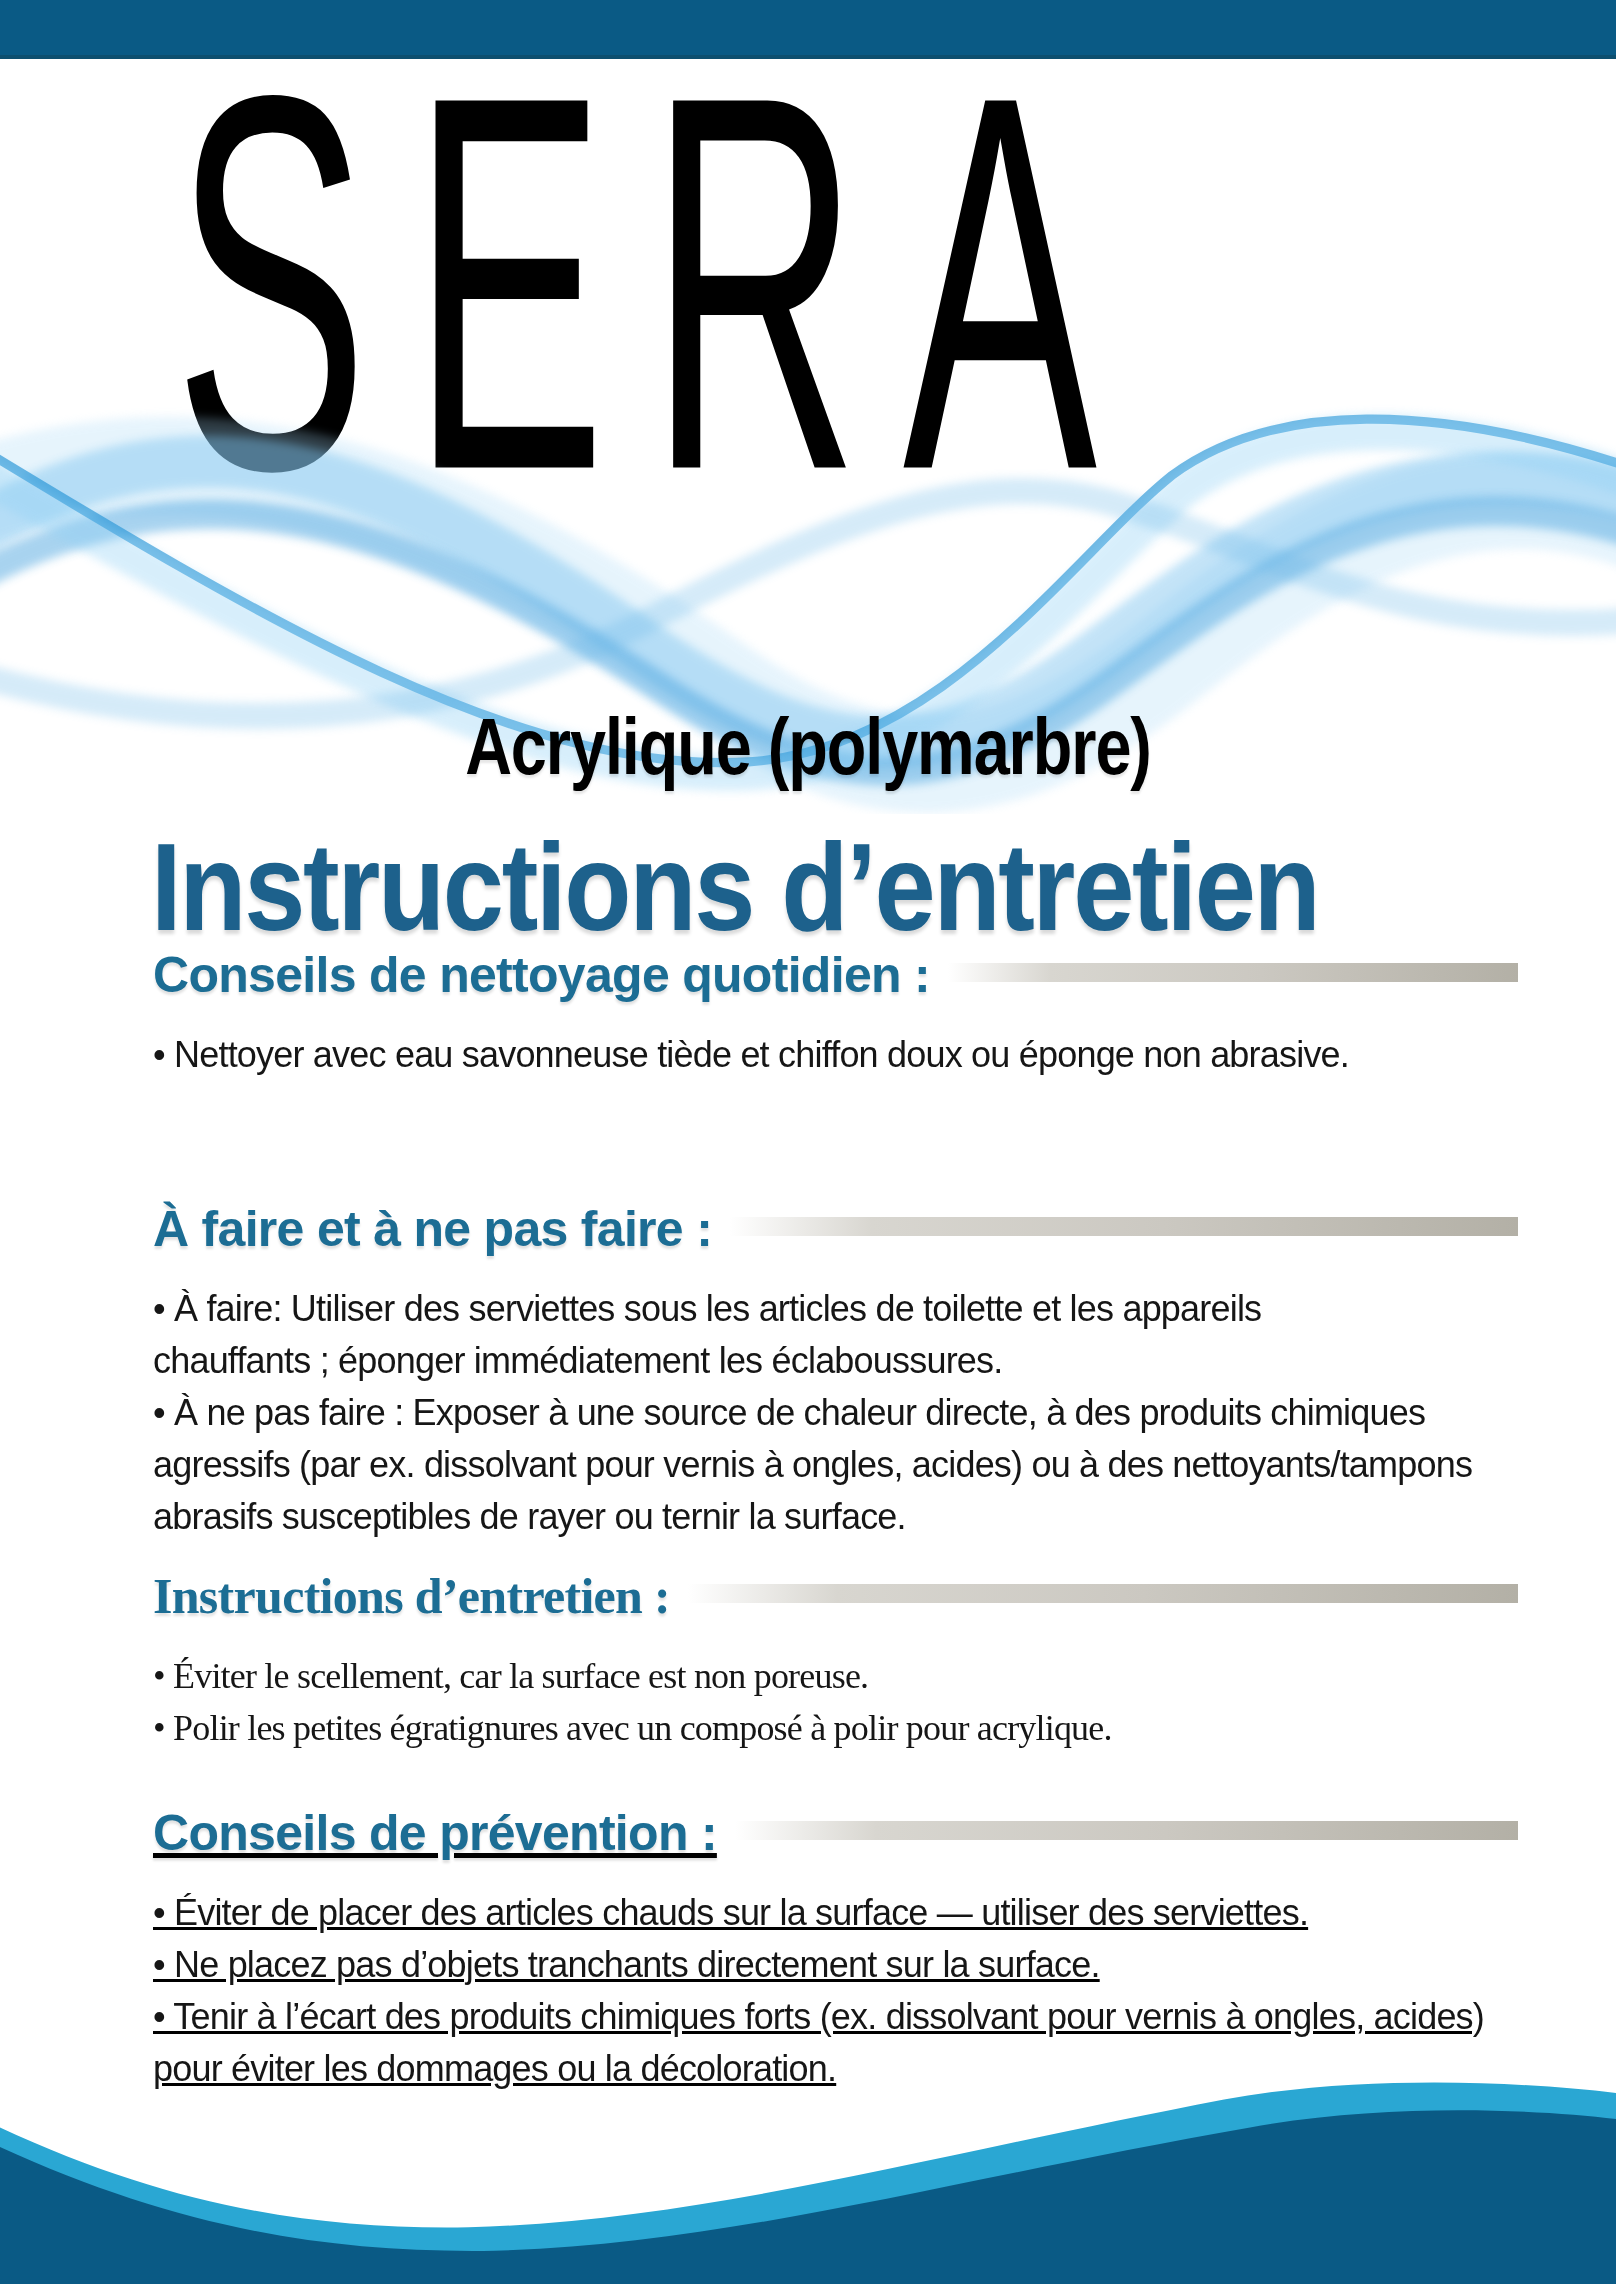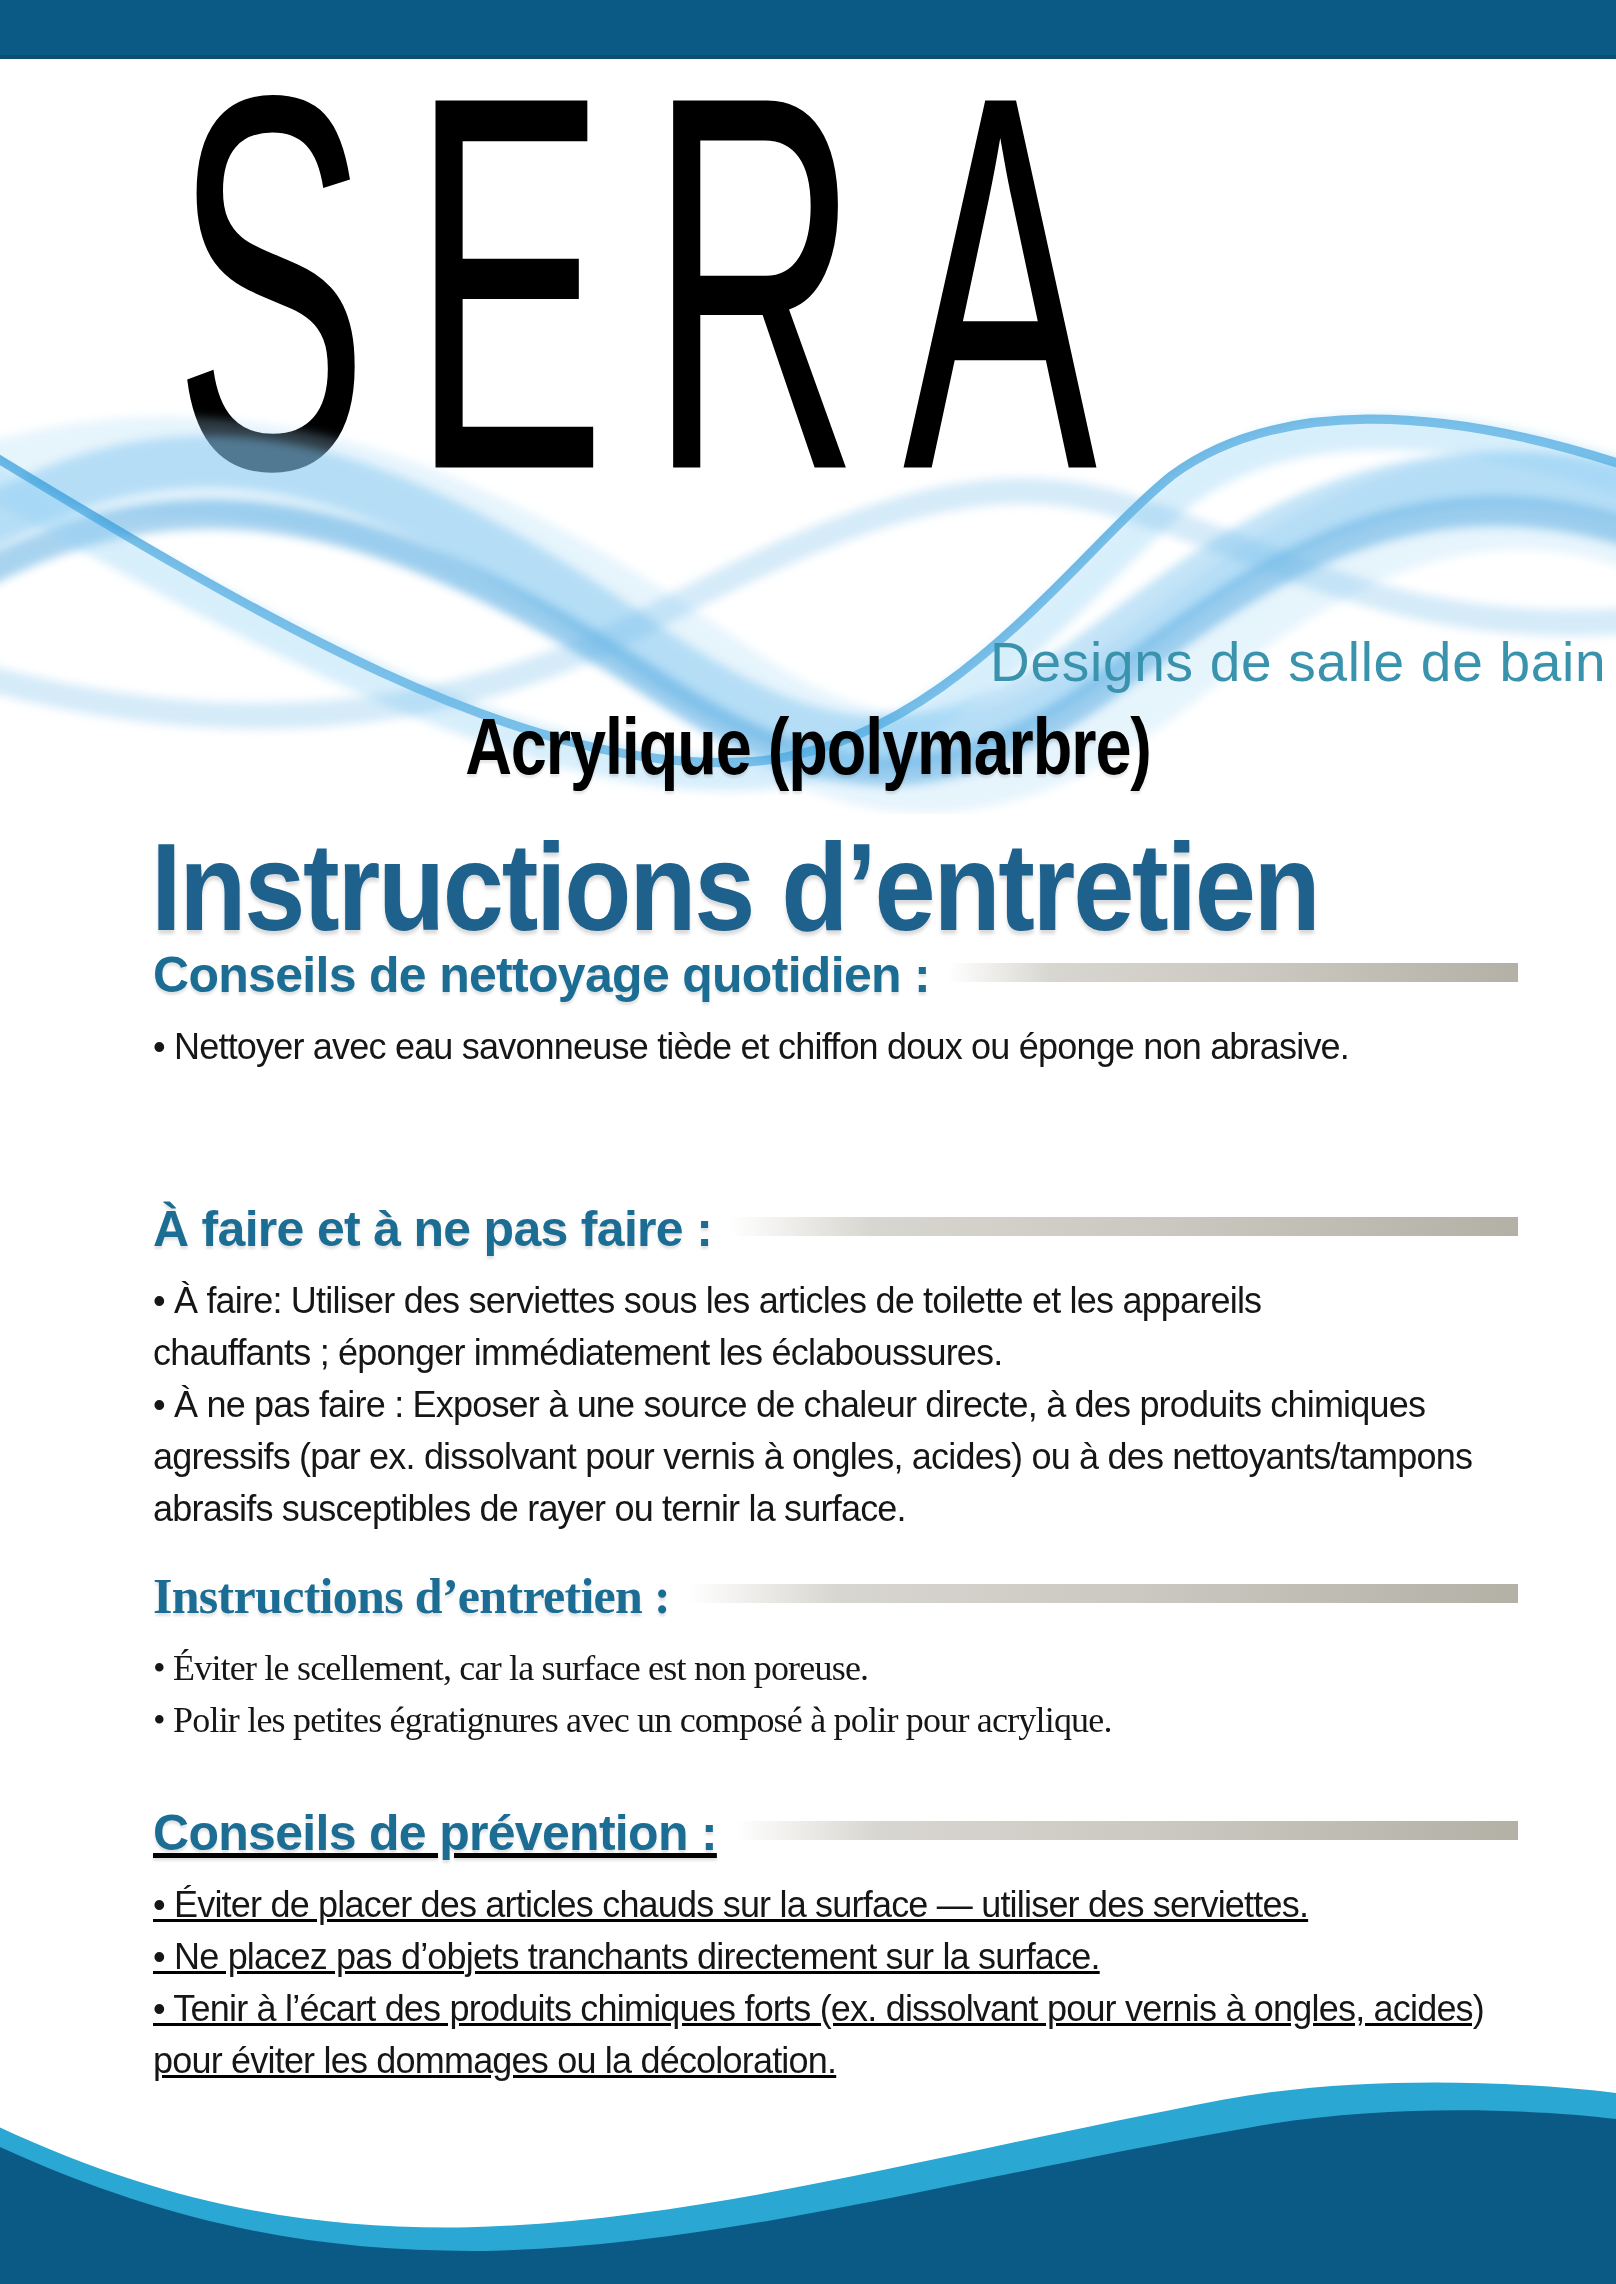--- a/index.html
+++ b/index.html
@@ -26,21 +26,21 @@
               color:var(--title,#1d618c);transform:scaleX(0.88);transform-origin:0 50%;
               letter-spacing:-2.6px;white-space:nowrap;text-shadow:0 3.9px 3.9px rgba(0,0,0,0.15);}
 
   .sec{position:absolute;left:153px;right:98px;}
   .sec-head{display:flex;align-items:flex-start;}
   .sec-head h2{margin:0;font-size:50px;font-weight:700;line-height:1.15;
                color:var(--heading,#1c6d94);white-space:nowrap;letter-spacing:-0.7px;
                text-shadow:0 2.6px 2.6px rgba(0,0,0,0.12);}
   .bar{flex:1;height:19.5px;margin-left:18px;margin-top:15.6px;
        background:linear-gradient(90deg, rgba(214,212,205,0) 0%, #d8d6d0 18%, #cbc8c1 55%, #b3b0a6 100%);}
-  .bullets{margin-top:16px;}
+  .bullets{margin-top:24px;}
   .bullets p{margin:0;font-size:36px;line-height:52px;letter-spacing:-0.8px;
              color:#161616;white-space:pre;}
 
   #sec-1{top:947px;}
   #sec-2{top:1201px;}
   #sec-3{top:1568px;font-family:Liberation Serif, serif;}
   #sec-4{top:1805px;text-decoration:underline;}
 
   .footer-wave{position:absolute;left:0;bottom:0;width:1616px;height:225px;}
 </style>
@@ -60,21 +60,20 @@
       </filter>
     </defs>
     <path d="M -60,300 C 350,160 700,300 1100,580 C 1350,760 1550,740 1800,540 C 2000,380 2250,220 2540,340" fill="none" stroke="#a8d9f7" stroke-width="150" opacity="0.28" filter="url(#soft)"></path>
     <path d="M -60,360 C 300,130 600,250 1000,530 C 1250,700 1420,720 1650,560 C 1850,420 2100,170 2540,300" fill="none" stroke="#7cc3ef" stroke-width="80" opacity="0.45" filter="url(#soft)"></path>
     <path d="M -60,430 C 300,220 620,330 1020,590 C 1270,750 1450,760 1690,590 C 1900,440 2150,220 2540,360" fill="none" stroke="#3f9fdd" stroke-width="45" opacity="0.45" filter="url(#soft)"></path>
     <path d="M -60,200 C 400,480 800,720 1150,700 C 1450,680 1650,380 1800,260 C 1950,150 2200,140 2540,260" fill="none" stroke="#1e90d4" stroke-width="14" opacity="0.65"></path>
     <path d="M -60,240 C 400,500 820,740 1170,715 C 1470,690 1670,400 1820,280 C 1970,170 2220,160 2540,280" fill="none" stroke="#8fd0f5" stroke-width="55" opacity="0.35" filter="url(#soft)"></path>
     <path d="M -60,560 C 350,680 700,640 1000,480 C 1300,320 1500,250 1700,300 C 1950,370 2150,520 2540,480" fill="none" stroke="#6ab8e8" stroke-width="40" opacity="0.28" filter="url(#soft)"></path>
   </svg>
 
-  <div class="tagline">Designs de salle de bain</div>
 
   <div class="material">Acrylique (polymarbre)</div>
 
   <div class="page-title">Instructions d’entretien</div>
 
   <section class="sec" id="sec-1">
     <div class="sec-head">
       <h2>Conseils de nettoyage quotidien :</h2>
       <div class="bar"></div>
     </div>

